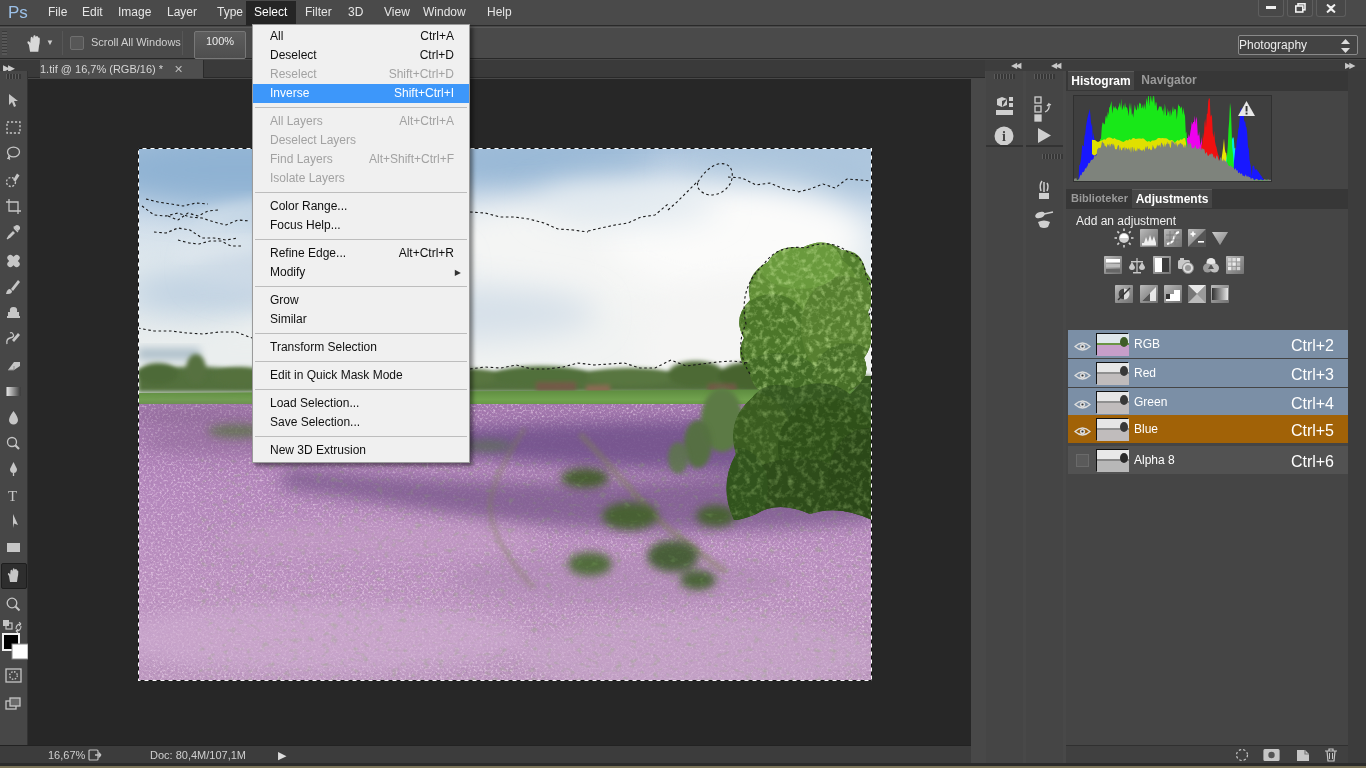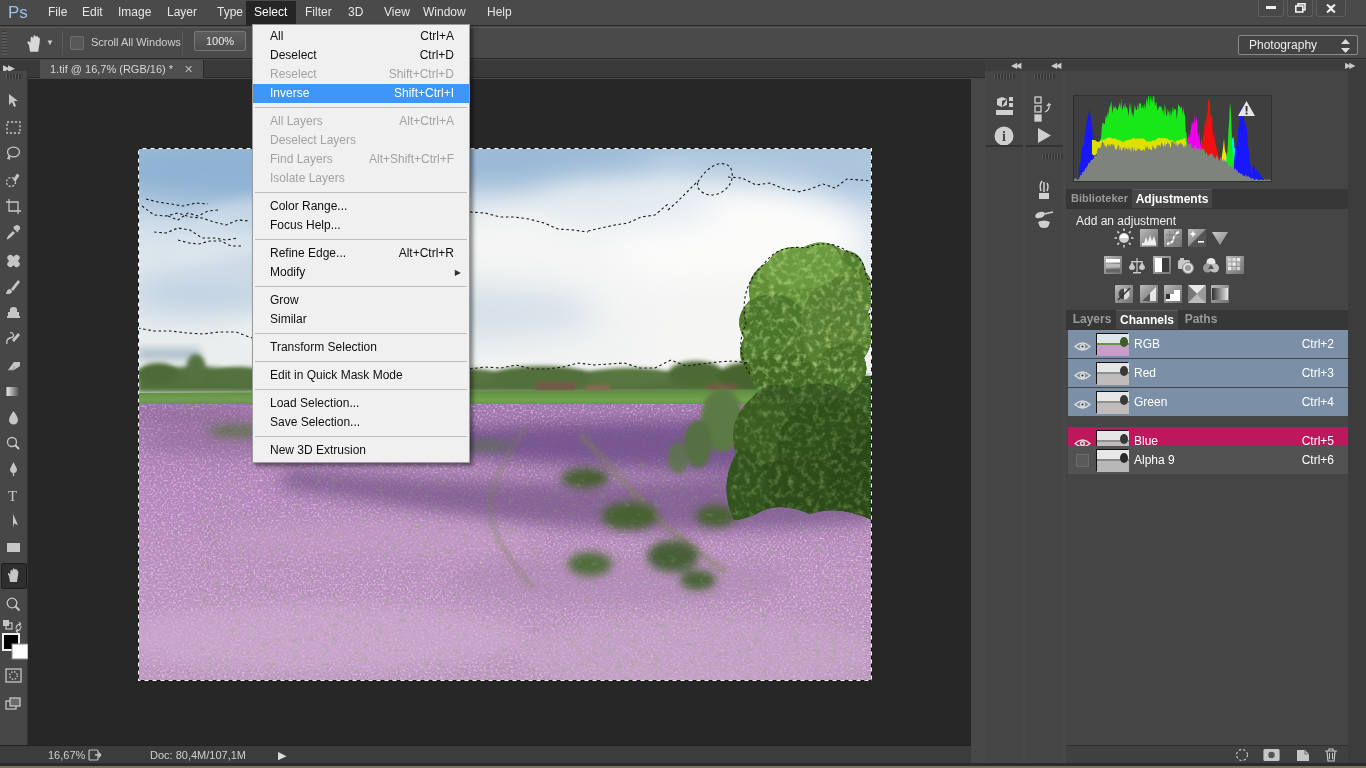--- a/index.html
+++ b/index.html
@@ -8,26 +8,26 @@
 
 #titlebar{position:absolute;left:0;top:0;width:1366px;height:26px;background:#4a4a4a;border-bottom:1px solid #2a2a2a}
 #pslogo{position:absolute;left:8px;top:3px;font-size:17px;font-weight:normal;color:#9cc1e8;letter-spacing:0px}
 .menuitem{position:absolute;top:5px;font-size:12px;color:#e6e6e6}
 #sel-press{position:absolute;left:246px;top:1px;width:50px;height:24px;background:#252525}
 .winbtn{position:absolute;top:0px;height:17px;border:1px solid #5e5e5e;border-top:none;background:#484848;color:#f0f0f0;text-align:center;font-size:11px;line-height:15px;border-radius:0 0 3px 3px}
 
 #optbar{position:absolute;left:0;top:27px;width:1366px;height:32px;background:#4a4a4a;border-top:1px solid #5a5a5a;border-bottom:1px solid #282828}
 #optgrip{position:absolute;left:2px;top:3px;width:5px;height:24px;background:repeating-linear-gradient(#3a3a3a 0 1px,#575757 1px 3px)}
 #cb{position:absolute;left:70px;top:8px;width:14px;height:14px;background:#575757;border:1px solid #6f6f6f;border-radius:2px}
-#btn100{position:absolute;left:194px;top:3px;width:52px;height:20px;background:linear-gradient(#5e5e5e,#4e4e4e);border:1px solid #787878;border-radius:2px;color:#ececec;font-size:11px;text-align:center;line-height:18px}
-#photodd{position:absolute;left:1238px;top:7px;width:120px;height:20px;background:#434343;border:1px solid #8a8a8a;border-radius:2px;color:#ececec;font-size:12px;line-height:18px;padding-left:10px}
+#btn100{position:absolute;left:194px;top:3px;width:52px;height:28px;background:linear-gradient(#5e5e5e,#4e4e4e);border:1px solid #787878;border-radius:2px;color:#ececec;font-size:11px;text-align:center;line-height:18px}
+#photodd{position:absolute;left:1238px;top:7px;width:120px;height:20px;background:#434343;border:1px solid #8a8a8a;border-radius:2px;color:#ececec;font-size:12px;line-height:18px;}
 .vsep{position:absolute;top:3px;width:1px;height:24px;background:#3a3a3a;border-right:1px solid #575757}
 
 #tabbar{position:absolute;left:0;top:60px;width:985px;height:18px;background:#3a3a3a;border-bottom:1px solid #2a2a2a}
-#doctab{position:absolute;left:40px;top:0px;width:164px;height:18px;background:#4e4e4e;border-right:1px solid #2a2a2a;color:#d6d6d6;font-size:11px;line-height:18px;padding-left:10px}
+#doctab{position:absolute;left:40px;top:0px;width:164px;height:18px;background:#4e4e4e;border-right:1px solid #2a2a2a;color:#d6d6d6;font-size:11px;line-height:18px;}
 #collbar{position:absolute;left:985px;top:60px;width:381px;height:11px;background:#3d3d3d}
 .dblarr{position:absolute;font-size:8px;color:#c8c8c8;letter-spacing:-2px;top:1px}
 
 #toolbar{position:absolute;left:0;top:71px;width:28px;height:674px;background:#474747;border-right:1px solid #333}
 #handsel{position:absolute;left:1px;top:492px;width:26px;height:26px;background:#2e2e2e;border:1px solid #1e1e1e;border-radius:2px}
 
 #canvas{position:absolute;left:28px;top:79px;width:943px;height:666px;background:#272727}
 #photo{position:absolute;left:110px;top:69px;width:734px;height:533px}
 
 #statwrap{position:absolute;left:0;top:745px;width:971px;height:18px;background:#3c3c3c;border-top:1px solid #222}
@@ -36,21 +36,21 @@
 .strip{position:absolute;top:71px;width:37px;height:692px;background:#454545}
 .grip{height:5px;margin:3px 8px 0 8px;background:repeating-linear-gradient(90deg,#5c5c5c 0 1px,#373737 1px 3px)}
 
 #dock{position:absolute;left:1066px;top:71px;width:300px;height:692px;background:#454545}
 #dockR{position:absolute;left:1348px;top:71px;width:18px;height:692px;background:#3c3c3c}
 .phead{position:absolute;left:0;width:282px;height:19px;background:#373737}
 .ptab{position:absolute;top:0;height:19px;font-size:12px;font-weight:bold;line-height:19px;text-align:center}
 
 .chrow{position:absolute;left:2px;width:280px;height:28px}
 .chrow .nm{position:absolute;left:66px;top:7px;font-size:12px;color:#fff}
-.chrow .sc{position:absolute;right:14px;top:7px;font-size:12px;color:#fff}
+.chrow .sc{position:absolute;right:14px;top:7px;font-size:16px;color:#fff}
 .thumb{position:absolute;left:28px;top:3px;width:32px;height:22px;border:1px solid #111}
 #histbox{position:absolute;left:7px;top:24px;width:199px;height:87px;background:#3f3f3f;border:1px solid #303030}
 #chfoot{position:absolute;left:0;top:674px;width:282px;height:18px;background:#404040;border-top:1px solid #303030}
 
 #menu{position:absolute;left:252px;top:24px;width:218px;background:#f0f0f0;border:1px solid #9b9b9b;padding:2px 0;box-shadow:3px 3px 4px rgba(0,0,0,.45);z-index:50}
 .mi{position:relative;height:19px;line-height:19px;font-size:12px;color:#101010;padding-left:17px}
 .mi span{position:absolute;right:15px}
 .mi span.arr{right:8px;font-size:8px;color:#333}
 .mi.dis{color:#a2a2a2}
 .mi.hl{background:#3d97fa;color:#fff}
@@ -428,20 +428,24 @@
         <path d="M10,5 L19,3" stroke-width="1.5"></path>
         <path d="M4,13 q6,-3 12,0 l-2,5 q-4,2 -8,0 Z" fill="#cfcfcf" stroke="none"></path>
       </g>
     </svg>
     <div style="position:absolute;left:0;top:74px;width:37px;height:2px;background:#333"></div>
     <div class="grip" style="position:absolute;left:8px;right:8px;top:80px;width:21px"></div>
   </div>
 
 <div id="dock">
 
+  <div class="phead" style="top:0;height:20px">
+    <div class="ptab" style="left:2px;width:66px;background:#464646;color:#ffffff;border-top:1px solid #5a5a5a">Histogram</div>
+    <div class="ptab" style="left:70px;width:66px;color:#9a9a9a;font-weight:bold">Navigator</div>
+  </div>
   <div id="histbox">
     <svg width="197" height="85" viewBox="0 0 197 85" preserveAspectRatio="none" id="histsvg">
         <path fill="#ee00ee" d="M0,85 L0.0,84.5 L0.8,84.5 L1.5,84.5 L2.2,84.5 L3.0,84.3 L3.8,84.5 L4.5,83.8 L5.2,84.5 L6.0,84.5 L6.8,84.5 L7.5,84.5 L8.2,84.5 L9.0,84.5 L9.8,84.5 L10.5,84.5 L11.2,84.5 L12.0,84.5 L12.8,84.5 L13.5,84.1 L14.2,84.5 L15.0,84.1 L15.8,84.4 L16.5,84.5 L17.2,84.5 L18.0,83.6 L18.8,84.5 L19.5,84.5 L20.2,84.5 L21.0,84.0 L21.8,84.5 L22.5,84.1 L23.2,84.3 L24.0,84.5 L24.8,83.6 L25.5,84.5 L26.2,84.5 L27.0,84.0 L27.8,84.5 L28.5,83.9 L29.2,84.5 L30.0,84.4 L30.8,84.5 L31.5,84.5 L32.2,84.5 L33.0,84.5 L33.8,84.5 L34.5,84.5 L35.2,84.5 L36.0,84.5 L36.8,84.5 L37.5,84.5 L38.2,84.5 L39.0,84.5 L39.8,83.7 L40.5,84.5 L41.2,84.5 L42.0,84.5 L42.8,84.3 L43.5,84.5 L44.2,84.5 L45.0,83.5 L45.8,84.5 L46.5,84.5 L47.2,84.4 L48.0,84.0 L48.8,84.2 L49.5,84.5 L50.2,84.5 L51.0,84.5 L51.8,84.5 L52.5,84.5 L53.2,83.7 L54.0,83.9 L54.8,84.5 L55.5,84.5 L56.2,84.5 L57.0,83.8 L57.8,84.5 L58.5,84.5 L59.2,84.5 L60.0,84.5 L60.8,84.5 L61.5,84.5 L62.2,83.8 L63.0,84.5 L63.8,84.5 L64.5,83.5 L65.2,84.5 L66.0,84.5 L66.8,84.5 L67.5,84.5 L68.2,84.5 L69.0,84.1 L69.8,84.5 L70.5,84.5 L71.2,84.5 L72.0,83.5 L72.8,84.5 L73.5,83.6 L74.2,83.9 L75.0,84.5 L75.8,84.3 L76.5,84.5 L77.2,84.5 L78.0,84.5 L78.8,84.5 L79.5,84.5 L80.2,84.5 L81.0,84.5 L81.8,83.6 L82.5,83.9 L83.2,84.5 L84.0,84.5 L84.8,84.5 L85.5,83.8 L86.2,83.9 L87.0,84.5 L87.8,84.5 L88.5,84.5 L89.2,84.5 L90.0,84.2 L90.8,84.5 L91.5,84.2 L92.2,84.5 L93.0,84.5 L93.8,84.5 L94.5,84.5 L95.2,83.7 L96.0,83.9 L96.8,84.0 L97.5,84.5 L98.2,84.5 L99.0,83.9 L99.8,83.7 L100.5,84.5 L101.2,84.5 L102.0,84.5 L102.8,84.2 L103.5,84.2 L104.2,84.5 L105.0,84.5 L105.8,84.5 L106.5,84.5 L107.2,83.9 L108.0,67.3 L108.8,65.5 L109.5,59.5 L110.2,54.1 L111.0,56.7 L111.8,52.5 L112.5,40.3 L113.2,41.9 L114.0,42.1 L114.8,38.0 L115.5,41.4 L116.2,37.0 L117.0,32.4 L117.8,25.6 L118.5,28.7 L119.2,26.1 L120.0,25.9 L120.8,19.6 L121.5,28.7 L122.2,20.6 L123.0,24.0 L123.8,39.4 L124.5,39.6 L125.2,35.5 L126.0,45.7 L126.8,49.5 L127.5,41.1 L128.2,49.3 L129.0,53.6 L129.8,53.6 L130.5,57.0 L131.2,65.7 L132.0,69.4 L132.8,70.9 L133.5,74.8 L134.2,79.1 L135.0,84.3 L135.8,84.5 L136.5,83.5 L137.2,84.5 L138.0,84.5 L138.8,84.5 L139.5,83.9 L140.2,84.5 L141.0,84.5 L141.8,84.5 L142.5,84.5 L143.2,84.5 L144.0,84.5 L144.8,83.7 L145.5,84.5 L146.2,83.9 L147.0,84.5 L147.8,84.5 L148.5,83.5 L149.2,84.0 L150.0,83.6 L150.8,83.7 L151.5,84.0 L152.2,84.5 L153.0,84.5 L153.8,84.5 L154.5,84.5 L155.2,84.5 L156.0,84.5 L156.8,83.5 L157.5,84.5 L158.2,84.1 L159.0,84.5 L159.8,84.5 L160.5,83.6 L161.2,83.5 L162.0,84.5 L162.8,84.3 L163.5,84.5 L164.2,84.5 L165.0,83.6 L165.8,84.5 L166.5,84.5 L167.2,84.3 L168.0,84.5 L168.8,84.5 L169.5,84.5 L170.2,83.9 L171.0,84.5 L171.8,83.6 L172.5,84.5 L173.2,84.5 L174.0,84.5 L174.8,84.5 L175.5,84.5 L176.2,84.5 L177.0,83.8 L177.8,84.5 L178.5,84.5 L179.2,84.5 L180.0,84.5 L180.8,84.5 L181.5,84.5 L182.2,83.7 L183.0,84.5 L183.8,84.4 L184.5,84.5 L185.2,84.5 L186.0,84.5 L186.8,84.5 L187.5,84.5 L188.2,84.2 L189.0,84.5 L189.8,84.5 L190.5,83.5 L191.2,83.5 L192.0,84.5 L192.8,84.5 L193.5,84.5 L194.2,83.7 L195.0,83.9 L195.8,83.9 L196.5,84.5 L197.2,84.5 L197,85 Z"></path>
         <path fill="#e8e800" d="M0,85 L0.0,84.0 L0.8,84.4 L1.5,84.5 L2.2,83.5 L3.0,84.5 L3.8,84.5 L4.5,84.0 L5.2,84.5 L6.0,84.5 L6.8,83.7 L7.5,84.5 L8.2,84.5 L9.0,84.5 L9.8,84.5 L10.5,84.5 L11.2,84.5 L12.0,84.3 L12.8,84.5 L13.5,84.5 L14.2,84.5 L15.0,84.5 L15.8,83.8 L16.5,84.0 L17.2,84.5 L18.0,84.5 L18.8,84.5 L19.5,84.5 L20.2,84.2 L21.0,84.5 L21.8,84.5 L22.5,84.3 L23.2,84.5 L24.0,84.5 L24.8,84.5 L25.5,84.5 L26.2,83.9 L27.0,83.8 L27.8,84.5 L28.5,84.0 L29.2,84.5 L30.0,84.5 L30.8,84.5 L31.5,84.5 L32.2,83.8 L33.0,84.1 L33.8,83.9 L34.5,83.8 L35.2,84.5 L36.0,84.5 L36.8,84.5 L37.5,84.2 L38.2,83.8 L39.0,84.5 L39.8,84.5 L40.5,84.5 L41.2,83.7 L42.0,83.9 L42.8,83.6 L43.5,84.1 L44.2,83.9 L45.0,84.5 L45.8,84.3 L46.5,84.5 L47.2,83.7 L48.0,84.1 L48.8,83.9 L49.5,84.1 L50.2,84.5 L51.0,84.1 L51.8,84.5 L52.5,83.9 L53.2,83.9 L54.0,84.5 L54.8,84.1 L55.5,84.5 L56.2,84.5 L57.0,84.1 L57.8,84.5 L58.5,84.5 L59.2,84.5 L60.0,84.5 L60.8,83.9 L61.5,83.6 L62.2,84.5 L63.0,84.5 L63.8,84.5 L64.5,83.6 L65.2,84.5 L66.0,83.7 L66.8,84.5 L67.5,83.6 L68.2,84.5 L69.0,83.6 L69.8,84.5 L70.5,84.5 L71.2,84.5 L72.0,84.3 L72.8,84.5 L73.5,84.5 L74.2,84.5 L75.0,84.5 L75.8,84.5 L76.5,84.5 L77.2,84.4 L78.0,84.5 L78.8,83.7 L79.5,84.5 L80.2,84.3 L81.0,84.3 L81.8,84.5 L82.5,84.5 L83.2,84.5 L84.0,84.5 L84.8,84.5 L85.5,84.5 L86.2,84.0 L87.0,84.3 L87.8,84.5 L88.5,84.5 L89.2,84.5 L90.0,84.5 L90.8,84.5 L91.5,84.5 L92.2,84.5 L93.0,83.7 L93.8,84.5 L94.5,83.8 L95.2,84.5 L96.0,84.5 L96.8,84.5 L97.5,84.5 L98.2,84.5 L99.0,84.5 L99.8,84.5 L100.5,84.5 L101.2,84.5 L102.0,84.5 L102.8,84.5 L103.5,84.5 L104.2,83.8 L105.0,84.1 L105.8,84.5 L106.5,84.5 L107.2,84.5 L108.0,84.5 L108.8,84.5 L109.5,84.0 L110.2,84.2 L111.0,84.5 L111.8,84.5 L112.5,84.5 L113.2,84.5 L114.0,84.5 L114.8,84.5 L115.5,84.0 L116.2,84.5 L117.0,84.5 L117.8,84.5 L118.5,84.5 L119.2,84.4 L120.0,84.5 L120.8,84.5 L121.5,84.5 L122.2,84.5 L123.0,84.2 L123.8,84.2 L124.5,84.5 L125.2,84.5 L126.0,84.5 L126.8,83.6 L127.5,84.5 L128.2,84.5 L129.0,84.5 L129.8,84.0 L130.5,84.5 L131.2,84.1 L132.0,84.5 L132.8,83.5 L133.5,84.5 L134.2,83.6 L135.0,83.8 L135.8,84.5 L136.5,84.3 L137.2,84.5 L138.0,84.0 L138.8,84.5 L139.5,83.8 L140.2,84.3 L141.0,84.5 L141.8,84.5 L142.5,84.5 L143.2,84.5 L144.0,84.2 L144.8,79.7 L145.5,74.0 L146.2,70.5 L147.0,67.2 L147.8,60.8 L148.5,56.1 L149.2,50.6 L150.0,42.4 L150.8,53.0 L151.5,56.5 L152.2,56.9 L153.0,62.4 L153.8,71.7 L154.5,74.8 L155.2,79.6 L156.0,84.5 L156.8,84.5 L157.5,84.5 L158.2,83.8 L159.0,84.5 L159.8,84.4 L160.5,83.9 L161.2,84.2 L162.0,84.5 L162.8,84.5 L163.5,84.5 L164.2,84.2 L165.0,83.9 L165.8,83.6 L166.5,84.5 L167.2,84.3 L168.0,84.5 L168.8,84.5 L169.5,84.5 L170.2,84.5 L171.0,84.5 L171.8,84.5 L172.5,84.5 L173.2,84.5 L174.0,84.5 L174.8,84.5 L175.5,84.5 L176.2,84.5 L177.0,84.5 L177.8,84.5 L178.5,84.5 L179.2,84.5 L180.0,84.5 L180.8,84.5 L181.5,84.5 L182.2,84.5 L183.0,84.5 L183.8,84.5 L184.5,84.5 L185.2,84.5 L186.0,84.2 L186.8,84.5 L187.5,84.2 L188.2,84.0 L189.0,84.5 L189.8,84.5 L190.5,84.5 L191.2,84.5 L192.0,83.5 L192.8,84.5 L193.5,84.5 L194.2,84.2 L195.0,84.5 L195.8,84.2 L196.5,83.7 L197.2,84.5 L197,85 Z"></path>
         <path fill="#00e8e8" d="M0,85 L0.0,84.5 L0.8,84.5 L1.5,84.5 L2.2,84.5 L3.0,84.5 L3.8,84.5 L4.5,84.4 L5.2,84.2 L6.0,84.5 L6.8,84.5 L7.5,84.3 L8.2,84.5 L9.0,84.0 L9.8,83.6 L10.5,84.5 L11.2,84.5 L12.0,84.5 L12.8,84.5 L13.5,83.6 L14.2,84.5 L15.0,84.4 L15.8,84.5 L16.5,84.4 L17.2,84.5 L18.0,84.5 L18.8,84.2 L19.5,83.9 L20.2,84.5 L21.0,84.5 L21.8,83.5 L22.5,84.2 L23.2,84.5 L24.0,84.5 L24.8,84.5 L25.5,84.5 L26.2,84.5 L27.0,84.0 L27.8,84.0 L28.5,84.5 L29.2,83.6 L30.0,84.5 L30.8,84.0 L31.5,84.4 L32.2,84.5 L33.0,84.3 L33.8,83.6 L34.5,84.5 L35.2,84.1 L36.0,84.5 L36.8,84.5 L37.5,84.5 L38.2,84.3 L39.0,84.5 L39.8,83.9 L40.5,84.0 L41.2,84.5 L42.0,83.9 L42.8,84.5 L43.5,84.5 L44.2,84.5 L45.0,84.5 L45.8,84.5 L46.5,83.9 L47.2,84.5 L48.0,84.5 L48.8,84.1 L49.5,84.5 L50.2,83.9 L51.0,84.4 L51.8,84.5 L52.5,84.5 L53.2,83.7 L54.0,84.5 L54.8,84.3 L55.5,84.5 L56.2,84.2 L57.0,84.4 L57.8,84.5 L58.5,84.5 L59.2,84.1 L60.0,84.5 L60.8,84.5 L61.5,84.4 L62.2,84.5 L63.0,84.5 L63.8,84.5 L64.5,84.5 L65.2,84.5 L66.0,84.3 L66.8,84.5 L67.5,84.4 L68.2,84.5 L69.0,84.5 L69.8,84.5 L70.5,84.5 L71.2,84.5 L72.0,84.5 L72.8,84.2 L73.5,84.5 L74.2,84.5 L75.0,84.5 L75.8,84.3 L76.5,83.6 L77.2,84.5 L78.0,84.5 L78.8,84.5 L79.5,84.5 L80.2,84.5 L81.0,84.5 L81.8,84.5 L82.5,84.5 L83.2,84.5 L84.0,83.6 L84.8,84.5 L85.5,84.4 L86.2,84.5 L87.0,83.9 L87.8,84.5 L88.5,83.9 L89.2,84.5 L90.0,84.5 L90.8,84.5 L91.5,84.5 L92.2,84.5 L93.0,83.7 L93.8,84.5 L94.5,84.0 L95.2,84.5 L96.0,84.5 L96.8,84.5 L97.5,84.5 L98.2,84.5 L99.0,84.5 L99.8,84.5 L100.5,83.5 L101.2,84.5 L102.0,84.2 L102.8,84.5 L103.5,84.1 L104.2,84.5 L105.0,84.5 L105.8,84.5 L106.5,84.5 L107.2,83.9 L108.0,83.5 L108.8,84.5 L109.5,84.5 L110.2,84.5 L111.0,84.3 L111.8,83.7 L112.5,84.5 L113.2,84.5 L114.0,84.5 L114.8,84.5 L115.5,84.5 L116.2,84.5 L117.0,84.5 L117.8,84.5 L118.5,84.5 L119.2,84.5 L120.0,84.5 L120.8,84.4 L121.5,84.4 L122.2,84.5 L123.0,84.4 L123.8,83.7 L124.5,84.1 L125.2,84.5 L126.0,84.5 L126.8,83.7 L127.5,84.5 L128.2,84.5 L129.0,84.5 L129.8,83.8 L130.5,84.0 L131.2,84.5 L132.0,84.5 L132.8,84.5 L133.5,84.3 L134.2,84.5 L135.0,84.5 L135.8,84.5 L136.5,84.4 L137.2,84.4 L138.0,83.7 L138.8,84.5 L139.5,84.5 L140.2,84.5 L141.0,84.5 L141.8,84.5 L142.5,84.5 L143.2,84.5 L144.0,84.5 L144.8,83.6 L145.5,84.0 L146.2,84.5 L147.0,83.6 L147.8,83.5 L148.5,82.2 L149.2,79.9 L150.0,77.3 L150.8,71.2 L151.5,69.1 L152.2,64.4 L153.0,58.6 L153.8,61.6 L154.5,54.2 L155.2,50.0 L156.0,48.3 L156.8,50.7 L157.5,43.7 L158.2,42.8 L159.0,41.1 L159.8,42.2 L160.5,52.6 L161.2,51.8 L162.0,59.5 L162.8,57.0 L163.5,62.0 L164.2,67.4 L165.0,71.4 L165.8,75.3 L166.5,78.6 L167.2,80.1 L168.0,84.5 L168.8,84.5 L169.5,83.5 L170.2,84.5 L171.0,84.5 L171.8,84.5 L172.5,84.5 L173.2,84.5 L174.0,84.2 L174.8,84.5 L175.5,84.2 L176.2,84.5 L177.0,84.5 L177.8,83.7 L178.5,84.5 L179.2,84.4 L180.0,84.5 L180.8,83.6 L181.5,84.5 L182.2,84.5 L183.0,84.5 L183.8,84.5 L184.5,84.5 L185.2,84.5 L186.0,83.5 L186.8,83.8 L187.5,84.5 L188.2,84.5 L189.0,84.0 L189.8,84.5 L190.5,84.4 L191.2,84.5 L192.0,84.5 L192.8,84.0 L193.5,83.6 L194.2,84.5 L195.0,84.5 L195.8,84.5 L196.5,83.7 L197.2,84.5 L197,85 Z"></path>
         <path fill="#1818ff" d="M0,85 L0.0,83.9 L0.8,83.9 L1.5,84.5 L2.2,84.1 L3.0,84.5 L3.8,83.7 L4.5,84.5 L5.2,69.4 L6.0,68.4 L6.8,64.5 L7.5,57.8 L8.2,48.8 L9.0,49.9 L9.8,50.3 L10.5,39.9 L11.2,38.3 L12.0,30.2 L12.8,25.4 L13.5,21.8 L14.2,18.9 L15.0,16.0 L15.8,12.9 L16.5,20.0 L17.2,30.4 L18.0,26.6 L18.8,43.1 L19.5,36.6 L20.2,42.3 L21.0,45.8 L21.8,55.5 L22.5,57.1 L23.2,60.3 L24.0,63.9 L24.8,71.0 L25.5,76.5 L26.2,78.3 L27.0,81.3 L27.8,83.2 L28.5,83.9 L29.2,84.5 L30.0,84.5 L30.8,84.5 L31.5,84.3 L32.2,84.5 L33.0,84.5 L33.8,84.5 L34.5,84.5 L35.2,83.6 L36.0,84.5 L36.8,84.4 L37.5,84.5 L38.2,83.9 L39.0,83.9 L39.8,83.9 L40.5,84.5 L41.2,84.5 L42.0,84.3 L42.8,84.2 L43.5,83.9 L44.2,84.5 L45.0,84.5 L45.8,84.5 L46.5,83.7 L47.2,83.5 L48.0,84.3 L48.8,84.5 L49.5,84.5 L50.2,84.5 L51.0,83.9 L51.8,84.5 L52.5,84.4 L53.2,83.8 L54.0,84.5 L54.8,84.1 L55.5,84.5 L56.2,84.5 L57.0,84.5 L57.8,84.5 L58.5,84.5 L59.2,84.1 L60.0,84.5 L60.8,84.5 L61.5,83.9 L62.2,84.5 L63.0,84.5 L63.8,83.8 L64.5,84.5 L65.2,84.5 L66.0,84.5 L66.8,84.5 L67.5,84.5 L68.2,84.1 L69.0,83.8 L69.8,84.5 L70.5,84.5 L71.2,84.5 L72.0,84.5 L72.8,84.5 L73.5,84.5 L74.2,84.5 L75.0,84.5 L75.8,84.0 L76.5,84.5 L77.2,84.5 L78.0,84.5 L78.8,84.5 L79.5,84.5 L80.2,84.5 L81.0,83.5 L81.8,84.5 L82.5,83.6 L83.2,84.5 L84.0,84.5 L84.8,84.5 L85.5,84.4 L86.2,84.3 L87.0,84.5 L87.8,84.5 L88.5,84.5 L89.2,83.8 L90.0,84.5 L90.8,84.1 L91.5,84.5 L92.2,84.5 L93.0,84.5 L93.8,84.5 L94.5,84.5 L95.2,84.3 L96.0,84.5 L96.8,84.0 L97.5,84.5 L98.2,83.8 L99.0,84.5 L99.8,84.5 L100.5,84.5 L101.2,84.5 L102.0,84.3 L102.8,84.5 L103.5,84.5 L104.2,84.3 L105.0,84.5 L105.8,84.5 L106.5,84.5 L107.2,83.6 L108.0,84.5 L108.8,83.8 L109.5,84.0 L110.2,84.5 L111.0,84.0 L111.8,84.5 L112.5,84.1 L113.2,84.3 L114.0,84.5 L114.8,84.5 L115.5,83.6 L116.2,84.5 L117.0,83.6 L117.8,83.9 L118.5,84.3 L119.2,83.6 L120.0,83.6 L120.8,84.1 L121.5,84.5 L122.2,84.1 L123.0,84.5 L123.8,84.5 L124.5,84.5 L125.2,84.5 L126.0,84.5 L126.8,84.5 L127.5,84.0 L128.2,83.7 L129.0,84.5 L129.8,84.5 L130.5,84.5 L131.2,83.8 L132.0,84.5 L132.8,83.8 L133.5,84.5 L134.2,84.5 L135.0,84.0 L135.8,83.8 L136.5,84.5 L137.2,84.5 L138.0,84.5 L138.8,83.7 L139.5,84.5 L140.2,84.5 L141.0,84.5 L141.8,83.8 L142.5,84.5 L143.2,84.5 L144.0,84.5 L144.8,84.3 L145.5,83.7 L146.2,84.5 L147.0,84.3 L147.8,84.5 L148.5,84.5 L149.2,84.5 L150.0,84.5 L150.8,84.5 L151.5,83.6 L152.2,84.5 L153.0,84.5 L153.8,84.5 L154.5,83.6 L155.2,83.9 L156.0,84.5 L156.8,84.4 L157.5,84.5 L158.2,83.6 L159.0,84.5 L159.8,84.5 L160.5,84.5 L161.2,84.5 L162.0,84.0 L162.8,84.5 L163.5,84.5 L164.2,84.5 L165.0,84.5 L165.8,84.5 L166.5,84.1 L167.2,84.5 L168.0,84.5 L168.8,84.5 L169.5,84.5 L170.2,84.2 L171.0,84.5 L171.8,84.5 L172.5,83.9 L173.2,84.5 L174.0,84.5 L174.8,83.8 L175.5,84.5 L176.2,83.9 L177.0,84.5 L177.8,84.5 L178.5,84.5 L179.2,84.5 L180.0,84.5 L180.8,84.5 L181.5,84.5 L182.2,84.1 L183.0,84.5 L183.8,84.5 L184.5,84.5 L185.2,84.5 L186.0,84.3 L186.8,84.5 L187.5,84.3 L188.2,84.5 L189.0,84.2 L189.8,84.5 L190.5,84.5 L191.2,84.5 L192.0,83.7 L192.8,84.5 L193.5,84.2 L194.2,83.9 L195.0,84.5 L195.8,84.5 L196.5,83.6 L197.2,84.5 L197,85 Z"></path>
         <path fill="#1818ff" d="M0,85 L0.0,84.5 L0.8,84.5 L1.5,84.4 L2.2,84.5 L3.0,83.8 L3.8,84.5 L4.5,84.5 L5.2,84.5 L6.0,84.5 L6.8,84.5 L7.5,84.5 L8.2,84.5 L9.0,84.5 L9.8,83.5 L10.5,84.5 L11.2,84.5 L12.0,84.5 L12.8,84.5 L13.5,84.4 L14.2,83.9 L15.0,84.5 L15.8,84.2 L16.5,84.3 L17.2,84.5 L18.0,84.5 L18.8,84.5 L19.5,84.5 L20.2,84.5 L21.0,84.5 L21.8,84.5 L22.5,84.5 L23.2,84.5 L24.0,84.5 L24.8,84.5 L25.5,83.7 L26.2,84.5 L27.0,84.0 L27.8,84.5 L28.5,84.5 L29.2,84.3 L30.0,84.1 L30.8,84.5 L31.5,84.5 L32.2,84.5 L33.0,84.5 L33.8,84.5 L34.5,84.5 L35.2,84.5 L36.0,84.2 L36.8,83.9 L37.5,84.3 L38.2,83.6 L39.0,84.5 L39.8,84.5 L40.5,84.5 L41.2,84.5 L42.0,84.5 L42.8,84.5 L43.5,84.5 L44.2,84.0 L45.0,84.5 L45.8,84.2 L46.5,84.5 L47.2,84.1 L48.0,84.0 L48.8,83.6 L49.5,84.0 L50.2,84.5 L51.0,84.5 L51.8,84.5 L52.5,83.7 L53.2,84.0 L54.0,84.5 L54.8,84.5 L55.5,84.4 L56.2,84.5 L57.0,84.5 L57.8,84.5 L58.5,83.9 L59.2,84.5 L60.0,84.5 L60.8,84.5 L61.5,84.5 L62.2,84.5 L63.0,84.3 L63.8,84.5 L64.5,84.5 L65.2,84.5 L66.0,84.5 L66.8,84.3 L67.5,84.2 L68.2,84.5 L69.0,84.5 L69.8,84.5 L70.5,84.5 L71.2,84.5 L72.0,84.5 L72.8,84.5 L73.5,84.5 L74.2,84.5 L75.0,84.5 L75.8,84.5 L76.5,84.2 L77.2,84.5 L78.0,84.5 L78.8,84.5 L79.5,84.5 L80.2,84.5 L81.0,84.5 L81.8,84.5 L82.5,84.5 L83.2,84.5 L84.0,84.5 L84.8,84.5 L85.5,84.5 L86.2,84.5 L87.0,84.5 L87.8,84.5 L88.5,84.5 L89.2,84.3 L90.0,84.5 L90.8,84.5 L91.5,84.4 L92.2,84.5 L93.0,84.0 L93.8,84.1 L94.5,84.5 L95.2,83.9 L96.0,84.5 L96.8,84.5 L97.5,83.7 L98.2,83.9 L99.0,84.5 L99.8,84.5 L100.5,84.4 L101.2,84.5 L102.0,84.5 L102.8,84.5 L103.5,84.5 L104.2,84.1 L105.0,84.5 L105.8,84.0 L106.5,83.7 L107.2,84.5 L108.0,84.0 L108.8,84.5 L109.5,84.5 L110.2,84.5 L111.0,84.5 L111.8,84.5 L112.5,84.5 L113.2,84.5 L114.0,84.5 L114.8,84.5 L115.5,84.5 L116.2,84.5 L117.0,83.8 L117.8,84.5 L118.5,84.3 L119.2,84.0 L120.0,84.1 L120.8,84.5 L121.5,84.5 L122.2,84.5 L123.0,84.5 L123.8,84.2 L124.5,84.5 L125.2,84.5 L126.0,84.2 L126.8,84.5 L127.5,84.2 L128.2,84.2 L129.0,84.5 L129.8,83.7 L130.5,84.5 L131.2,84.5 L132.0,84.5 L132.8,83.9 L133.5,84.5 L134.2,84.5 L135.0,84.5 L135.8,84.5 L136.5,84.5 L137.2,84.5 L138.0,84.5 L138.8,84.5 L139.5,84.5 L140.2,84.5 L141.0,84.5 L141.8,84.0 L142.5,84.5 L143.2,83.9 L144.0,83.9 L144.8,84.5 L145.5,84.5 L146.2,84.5 L147.0,84.5 L147.8,84.1 L148.5,83.8 L149.2,84.5 L150.0,84.1 L150.8,84.5 L151.5,84.5 L152.2,84.5 L153.0,84.5 L153.8,84.5 L154.5,84.5 L155.2,83.8 L156.0,84.5 L156.8,84.4 L157.5,84.5 L158.2,82.0 L159.0,74.0 L159.8,66.6 L160.5,60.5 L161.2,53.8 L162.0,53.0 L162.8,45.0 L163.5,41.4 L164.2,34.3 L165.0,30.5 L165.8,21.5 L166.5,13.6 L167.2,11.2 L168.0,15.9 L168.8,20.1 L169.5,15.4 L170.2,26.5 L171.0,24.3 L171.8,30.3 L172.5,31.4 L173.2,37.5 L174.0,50.7 L174.8,53.2 L175.5,63.2 L176.2,67.2 L177.0,70.9 L177.8,80.4 L178.5,70.2 L179.2,70.0 L180.0,69.3 L180.8,73.2 L181.5,73.7 L182.2,73.0 L183.0,73.9 L183.8,75.3 L184.5,75.8 L185.2,77.0 L186.0,78.0 L186.8,79.4 L187.5,80.0 L188.2,81.5 L189.0,82.6 L189.8,83.5 L190.5,84.5 L191.2,84.5 L192.0,83.7 L192.8,84.5 L193.5,84.5 L194.2,84.5 L195.0,84.5 L195.8,84.0 L196.5,84.5 L197.2,84.2 L197,85 Z"></path>
         <path fill="#f01010" d="M0,85 L0.0,84.0 L0.8,83.8 L1.5,84.5 L2.2,84.5 L3.0,84.2 L3.8,84.5 L4.5,84.5 L5.2,84.5 L6.0,84.0 L6.8,84.2 L7.5,84.1 L8.2,84.5 L9.0,84.5 L9.8,84.5 L10.5,84.5 L11.2,84.5 L12.0,84.5 L12.8,84.5 L13.5,84.3 L14.2,84.5 L15.0,84.5 L15.8,84.5 L16.5,84.1 L17.2,84.5 L18.0,84.0 L18.8,84.5 L19.5,83.7 L20.2,83.5 L21.0,84.5 L21.8,84.5 L22.5,84.5 L23.2,84.5 L24.0,83.6 L24.8,84.0 L25.5,84.1 L26.2,84.5 L27.0,84.5 L27.8,84.5 L28.5,83.9 L29.2,84.5 L30.0,84.5 L30.8,84.0 L31.5,83.9 L32.2,84.5 L33.0,84.2 L33.8,84.5 L34.5,83.8 L35.2,84.5 L36.0,84.5 L36.8,83.7 L37.5,84.5 L38.2,84.5 L39.0,84.5 L39.8,84.5 L40.5,84.5 L41.2,84.5 L42.0,84.5 L42.8,83.5 L43.5,84.5 L44.2,84.5 L45.0,83.7 L45.8,84.0 L46.5,84.5 L47.2,84.1 L48.0,84.5 L48.8,84.5 L49.5,84.0 L50.2,84.4 L51.0,84.5 L51.8,84.4 L52.5,84.5 L53.2,84.5 L54.0,84.5 L54.8,84.5 L55.5,84.0 L56.2,84.5 L57.0,84.3 L57.8,84.5 L58.5,84.5 L59.2,84.5 L60.0,84.5 L60.8,84.5 L61.5,84.5 L62.2,84.1 L63.0,84.5 L63.8,84.5 L64.5,83.8 L65.2,84.5 L66.0,84.5 L66.8,84.5 L67.5,84.5 L68.2,84.5 L69.0,84.5 L69.8,84.5 L70.5,84.5 L71.2,84.5 L72.0,84.5 L72.8,84.5 L73.5,83.6 L74.2,84.5 L75.0,84.5 L75.8,84.5 L76.5,83.5 L77.2,84.5 L78.0,84.5 L78.8,84.5 L79.5,84.5 L80.2,83.6 L81.0,84.5 L81.8,84.5 L82.5,84.1 L83.2,84.5 L84.0,84.3 L84.8,84.5 L85.5,84.2 L86.2,84.3 L87.0,84.5 L87.8,84.5 L88.5,84.5 L89.2,84.1 L90.0,84.5 L90.8,84.2 L91.5,84.5 L92.2,84.4 L93.0,84.5 L93.8,84.1 L94.5,84.5 L95.2,84.2 L96.0,84.5 L96.8,84.5 L97.5,84.5 L98.2,84.5 L99.0,84.5 L99.8,83.7 L100.5,84.5 L101.2,83.5 L102.0,84.5 L102.8,84.5 L103.5,84.2 L104.2,84.5 L105.0,84.5 L105.8,84.2 L106.5,83.9 L107.2,84.5 L108.0,84.5 L108.8,84.5 L109.5,83.8 L110.2,84.3 L111.0,83.8 L111.8,84.5 L112.5,83.6 L113.2,84.5 L114.0,84.5 L114.8,83.7 L115.5,84.5 L116.2,84.1 L117.0,84.3 L117.8,84.5 L118.5,84.5 L119.2,84.0 L120.0,84.5 L120.8,84.5 L121.5,84.5 L122.2,75.9 L123.0,74.3 L123.8,69.8 L124.5,67.5 L125.2,62.1 L126.0,61.2 L126.8,60.8 L127.5,47.6 L128.2,49.8 L129.0,36.1 L129.8,42.8 L130.5,26.9 L131.2,22.8 L132.0,32.0 L132.8,18.1 L133.5,17.5 L134.2,5.4 L135.0,2.1 L135.8,3.0 L136.5,21.0 L137.2,18.6 L138.0,20.7 L138.8,37.4 L139.5,41.5 L140.2,34.7 L141.0,45.6 L141.8,49.4 L142.5,51.2 L143.2,54.9 L144.0,58.2 L144.8,60.1 L145.5,67.9 L146.2,69.0 L147.0,73.2 L147.8,76.3 L148.5,79.4 L149.2,80.9 L150.0,84.1 L150.8,84.5 L151.5,84.3 L152.2,84.5 L153.0,84.5 L153.8,84.5 L154.5,84.5 L155.2,84.5 L156.0,84.5 L156.8,83.5 L157.5,84.5 L158.2,83.8 L159.0,84.5 L159.8,84.5 L160.5,83.9 L161.2,84.5 L162.0,83.8 L162.8,84.5 L163.5,84.5 L164.2,84.5 L165.0,84.0 L165.8,84.5 L166.5,84.5 L167.2,84.5 L168.0,84.5 L168.8,83.8 L169.5,83.9 L170.2,84.4 L171.0,83.7 L171.8,84.5 L172.5,84.1 L173.2,84.5 L174.0,84.5 L174.8,84.5 L175.5,84.5 L176.2,84.1 L177.0,84.5 L177.8,84.5 L178.5,84.5 L179.2,84.1 L180.0,84.5 L180.8,84.5 L181.5,84.5 L182.2,84.5 L183.0,83.5 L183.8,84.3 L184.5,84.5 L185.2,84.2 L186.0,84.0 L186.8,84.5 L187.5,83.6 L188.2,84.5 L189.0,84.5 L189.8,84.5 L190.5,84.5 L191.2,83.9 L192.0,84.2 L192.8,84.5 L193.5,84.5 L194.2,83.6 L195.0,84.5 L195.8,83.8 L196.5,84.5 L197.2,84.5 L197,85 Z"></path>
         <path fill="#18e818" d="M0,85 L0.0,84.5 L0.8,84.5 L1.5,84.5 L2.2,84.4 L3.0,84.5 L3.8,83.7 L4.5,83.8 L5.2,84.0 L6.0,84.5 L6.8,84.5 L7.5,84.5 L8.2,84.5 L9.0,84.5 L9.8,84.5 L10.5,84.5 L11.2,84.5 L12.0,83.7 L12.8,84.5 L13.5,84.5 L14.2,84.3 L15.0,84.5 L15.8,84.0 L16.5,84.5 L17.2,84.0 L18.0,84.5 L18.8,84.5 L19.5,84.5 L20.2,84.5 L21.0,84.5 L21.8,84.2 L22.5,81.0 L23.2,73.8 L24.0,68.0 L24.8,60.6 L25.5,57.5 L26.2,42.9 L27.0,42.8 L27.8,31.2 L28.5,26.8 L29.2,26.6 L30.0,28.4 L30.8,27.8 L31.5,20.9 L32.2,19.3 L33.0,22.9 L33.8,15.5 L34.5,19.3 L35.2,11.8 L36.0,10.7 L36.8,7.7 L37.5,5.0 L38.2,17.7 L39.0,13.1 L39.8,9.4 L40.5,12.7 L41.2,9.8 L42.0,12.5 L42.8,12.5 L43.5,14.7 L44.2,11.5 L45.0,9.9 L45.8,6.3 L46.5,12.3 L47.2,2.6 L48.0,14.2 L48.8,11.9 L49.5,8.3 L50.2,13.0 L51.0,6.3 L51.8,11.0 L52.5,11.3 L53.2,12.1 L54.0,15.6 L54.8,20.6 L55.5,6.3 L56.2,13.7 L57.0,6.6 L57.8,18.9 L58.5,16.9 L59.2,21.8 L60.0,14.7 L60.8,8.4 L61.5,11.9 L62.2,14.6 L63.0,13.2 L63.8,7.8 L64.5,14.0 L65.2,6.3 L66.0,8.1 L66.8,6.9 L67.5,12.6 L68.2,11.4 L69.0,8.0 L69.8,13.3 L70.5,6.9 L71.2,13.9 L72.0,6.5 L72.8,1.7 L73.5,9.0 L74.2,-2.7 L75.0,1.9 L75.8,10.6 L76.5,-3.2 L77.2,6.1 L78.0,-0.3 L78.8,7.1 L79.5,-2.2 L80.2,1.1 L81.0,10.4 L81.8,6.0 L82.5,6.7 L83.2,14.7 L84.0,13.9 L84.8,11.6 L85.5,10.1 L86.2,11.2 L87.0,9.7 L87.8,11.9 L88.5,15.7 L89.2,12.0 L90.0,19.9 L90.8,7.4 L91.5,12.0 L92.2,19.6 L93.0,19.5 L93.8,12.0 L94.5,17.1 L95.2,14.5 L96.0,21.2 L96.8,13.0 L97.5,20.1 L98.2,15.1 L99.0,10.1 L99.8,16.2 L100.5,12.5 L101.2,13.3 L102.0,13.5 L102.8,23.7 L103.5,16.1 L104.2,7.8 L105.0,10.3 L105.8,10.0 L106.5,12.9 L107.2,10.3 L108.0,12.2 L108.8,18.7 L109.5,11.3 L110.2,17.2 L111.0,20.0 L111.8,37.5 L112.5,35.4 L113.2,51.4 L114.0,45.5 L114.8,61.3 L115.5,67.4 L116.2,71.1 L117.0,77.6 L117.8,82.3 L118.5,84.5 L119.2,84.2 L120.0,83.7 L120.8,83.9 L121.5,84.3 L122.2,84.5 L123.0,84.5 L123.8,84.5 L124.5,84.5 L125.2,84.5 L126.0,84.5 L126.8,84.5 L127.5,84.5 L128.2,83.8 L129.0,84.5 L129.8,84.5 L130.5,84.2 L131.2,84.3 L132.0,84.5 L132.8,84.4 L133.5,84.5 L134.2,84.5 L135.0,84.5 L135.8,84.5 L136.5,84.5 L137.2,83.6 L138.0,84.5 L138.8,84.5 L139.5,84.5 L140.2,84.4 L141.0,84.5 L141.8,84.5 L142.5,83.7 L143.2,84.1 L144.0,84.5 L144.8,84.5 L145.5,84.5 L146.2,84.5 L147.0,83.6 L147.8,84.0 L148.5,83.6 L149.2,84.1 L150.0,84.5 L150.8,84.5 L151.5,84.4 L152.2,72.7 L153.0,59.5 L153.8,49.4 L154.5,33.3 L155.2,24.8 L156.0,6.4 L156.8,13.1 L157.5,29.9 L158.2,51.1 L159.0,57.9 L159.8,71.6 L160.5,84.5 L161.2,84.5 L162.0,84.5 L162.8,84.5 L163.5,84.5 L164.2,84.5 L165.0,84.3 L165.8,84.5 L166.5,84.2 L167.2,84.5 L168.0,84.5 L168.8,83.7 L169.5,84.5 L170.2,83.7 L171.0,83.9 L171.8,84.5 L172.5,84.5 L173.2,83.6 L174.0,84.5 L174.8,84.5 L175.5,83.8 L176.2,84.5 L177.0,84.5 L177.8,84.5 L178.5,84.3 L179.2,83.7 L180.0,83.8 L180.8,84.5 L181.5,83.9 L182.2,84.5 L183.0,83.7 L183.8,83.5 L184.5,84.5 L185.2,84.5 L186.0,83.7 L186.8,83.6 L187.5,83.7 L188.2,83.9 L189.0,84.5 L189.8,84.5 L190.5,84.5 L191.2,83.6 L192.0,84.5 L192.8,83.5 L193.5,84.5 L194.2,84.5 L195.0,83.7 L195.8,83.9 L196.5,84.5 L197.2,84.5 L197,85 Z"></path>
         <path fill="#e0e000" d="M18,47 L18.0,43.7 L19.5,44.1 L21.0,44.1 L22.5,45.2 L24.0,46.1 L25.5,45.3 L27.0,44.5 L28.5,44.2 L30.0,43.2 L31.5,43.8 L33.0,42.0 L34.5,41.5 L36.0,41.4 L37.5,42.0 L39.0,42.9 L40.5,41.9 L42.0,43.2 L43.5,43.7 L45.0,43.9 L46.5,44.7 L48.0,45.4 L49.5,46.1 L51.0,45.1 L52.5,44.0 L54.0,44.6 L55.5,43.1 L57.0,44.0 L58.5,42.3 L60.0,41.9 L61.5,42.9 L63.0,42.8 L64.5,42.5 L66.0,42.5 L67.5,42.7 L69.0,42.3 L70.5,43.3 L72.0,44.7 L73.5,45.8 L75.0,45.0 L76.5,45.9 L78.0,44.5 L79.5,44.6 L81.0,44.2 L82.5,43.6 L84.0,42.0 L85.5,42.0 L87.0,42.2 L88.5,41.9 L90.0,42.2 L91.5,42.3 L93.0,42.4 L94.5,43.8 L96.0,44.4 L97.5,44.0 L99.0,44.5 L100.5,46.8 L102.0,45.4 L103.5,44.1 L105.0,44.7 L106.5,43.2 L108.0,43.7 L109.5,42.3 L111.0,42.1 L112,47 L112,55 L111.0,59.1 L109.5,58.3 L108.0,58.6 L106.5,58.9 L105.0,57.9 L103.5,57.8 L102.0,58.3 L100.5,56.9 L99.0,57.4 L97.5,57.6 L96.0,56.4 L94.5,56.1 L93.0,56.3 L91.5,55.9 L90.0,57.2 L88.5,58.2 L87.0,58.4 L85.5,58.1 L84.0,59.2 L82.5,59.3 L81.0,59.1 L79.5,58.1 L78.0,58.7 L76.5,58.1 L75.0,59.8 L73.5,59.5 L72.0,57.5 L70.5,58.9 L69.0,56.8 L67.5,57.2 L66.0,57.5 L64.5,57.0 L63.0,57.0 L61.5,56.7 L60.0,56.7 L58.5,58.2 L57.0,57.4 L55.5,58.7 L54.0,59.1 L52.5,58.3 L51.0,59.1 L49.5,59.2 L48.0,59.1 L46.5,59.3 L45.0,58.6 L43.5,58.2 L42.0,58.7 L40.5,58.4 L39.0,58.5 L37.5,57.2 L36.0,56.3 L34.5,56.0 L33.0,56.1 L31.5,56.4 L30.0,56.5 L28.5,56.9 L27.0,57.9 L25.5,57.2 L24.0,57.7 L22.5,57.9 L21.0,59.5 L19.5,59.2 L18.0,58.1 Z"></path>
@@ -593,25 +597,20 @@
             <linearGradient id="gmg" x1="0" y1="0" x2="1" y2="0">
               <stop offset="0" stop-color="#303030"></stop>
               <stop offset="1" stop-color="#e8e8e8"></stop>
             </linearGradient>
           </defs>
           <rect x="1" y="3" width="16" height="12" fill="url(#gmg)"></rect>
         </g>
       </svg>
     </div>
 
-  <div class="phead" style="top:239px;height:20px">
-    <div class="ptab" style="left:2px;width:48px;color:#9a9a9a">Layers</div>
-    <div class="ptab" style="left:50px;width:62px;background:#464646;color:#fff;border-top:1px solid #5a5a5a">Channels</div>
-    <div class="ptab" style="left:112px;width:46px;color:#9a9a9a">Paths</div>
-  </div>
   <div id="chanrows">
       <div class="chrow" style="top:259px;background:#7b8fa6">
         <span style="position:absolute;left:6px;top:8px"><svg width="17" height="11" viewBox="0 0 17 11">
             <path d="M1,5.5 Q8.5,-1.5 16,5.5 Q8.5,12.5 1,5.5 Z" fill="none" stroke="#dddddd" stroke-width="1.3"></path>
             <circle cx="8.5" cy="5.5" r="2.6" fill="#dddddd"></circle>
             <circle cx="8.5" cy="5.5" r="1.1" fill="#333"></circle>
           </svg></span>
         <span class="thumb"><svg width="32" height="22">
             <rect width="32" height="10" fill="#dfe7ec"></rect>
             <rect y="9" width="32" height="2" fill="#6a9444"></rect>
@@ -647,21 +646,21 @@
         <span class="thumb"><svg width="32" height="22">
             <rect width="32" height="10" fill="#e6e6e6"></rect>
             <rect y="9" width="32" height="2" fill="#909090"></rect>
             <rect y="11" width="32" height="11" fill="#c0bcbc"></rect>
             <ellipse cx="27" cy="8" rx="4" ry="5" fill="#383838"></ellipse>
             <rect y="16" width="32" height="6" fill="#c0bcbc" opacity="0.6"></rect>
           </svg></span>
         <span class="nm">Green</span>
         <span class="sc">Ctrl+4</span>
       </div>
-<div class="chrow" style="top:356px;background:#be185d">
+<div class="chrow" style="top:344px;background:#a16207">
         <span style="position:absolute;left:6px;top:8px"><svg width="17" height="11" viewBox="0 0 17 11">
             <path d="M1,5.5 Q8.5,-1.5 16,5.5 Q8.5,12.5 1,5.5 Z" fill="none" stroke="#dddddd" stroke-width="1.3"></path>
             <circle cx="8.5" cy="5.5" r="2.6" fill="#dddddd"></circle>
             <circle cx="8.5" cy="5.5" r="1.1" fill="#333"></circle>
           </svg></span>
         <span class="thumb"><svg width="32" height="22">
             <rect width="32" height="10" fill="#e6e6e6"></rect>
             <rect y="9" width="32" height="2" fill="#909090"></rect>
             <rect y="11" width="32" height="11" fill="#c0bcbc"></rect>
             <ellipse cx="27" cy="8" rx="4" ry="5" fill="#383838"></ellipse>
@@ -672,21 +671,21 @@
       </div>
 <div class="chrow" style="top:375px;background:#525252">
         <span style="position:absolute;left:8px;top:7px"><span style="display:inline-block;width:13px;height:13px;border:1px solid #6a6a6a;background:#5a5a5a"></span></span>
         <span class="thumb"><svg width="32" height="22">
             <rect width="32" height="10" fill="#e8e8e8"></rect>
             <rect y="9" width="32" height="2" fill="#888"></rect>
             <rect y="11" width="32" height="11" fill="#b8b8b8"></rect>
             <ellipse cx="27" cy="8" rx="4" ry="5" fill="#2a2a2a"></ellipse>
             <rect y="16" width="32" height="6" fill="#b8b8b8" opacity="0.6"></rect>
           </svg></span>
-        <span class="nm">Alpha 9</span>
+        <span class="nm">Alpha 8</span>
         <span class="sc">Ctrl+6</span>
       </div>
     </div>
 
   <div id="chfoot">
   <svg width="282" height="18" viewBox="0 0 282 18">
   <g stroke="#c6c6c6" fill="none" stroke-width="1.2">
   <circle cx="176" cy="9" r="5.5" stroke-dasharray="2.4 2"></circle>
   <rect x="198" y="3.5" width="15" height="11" rx="1" fill="#c6c6c6"></rect>
   <circle cx="205.5" cy="9" r="3.2" fill="#555" stroke="none"></circle>

